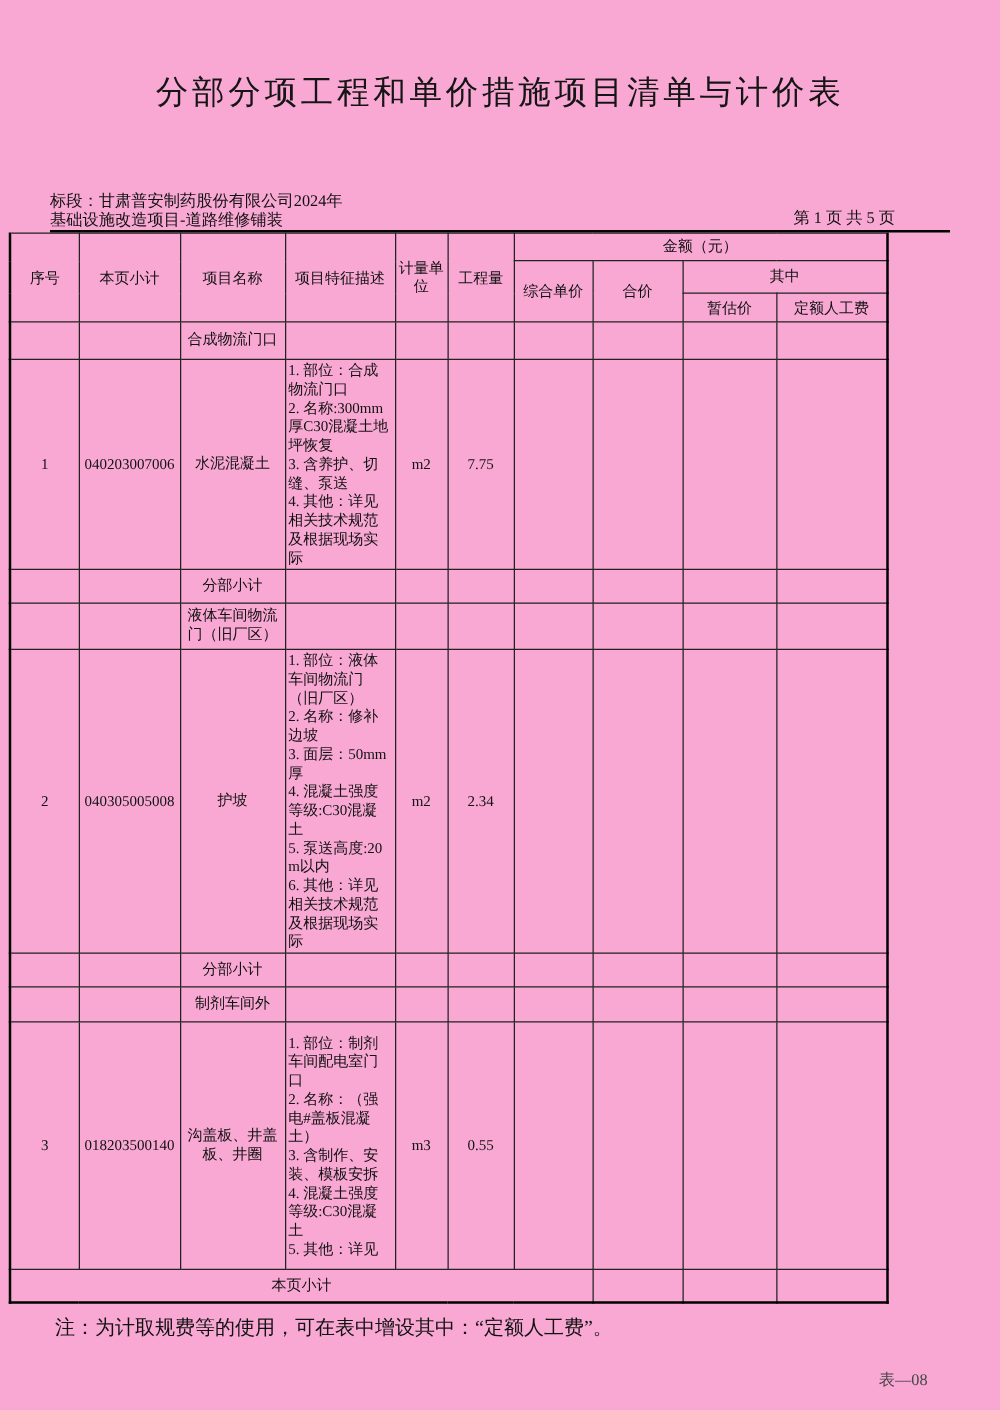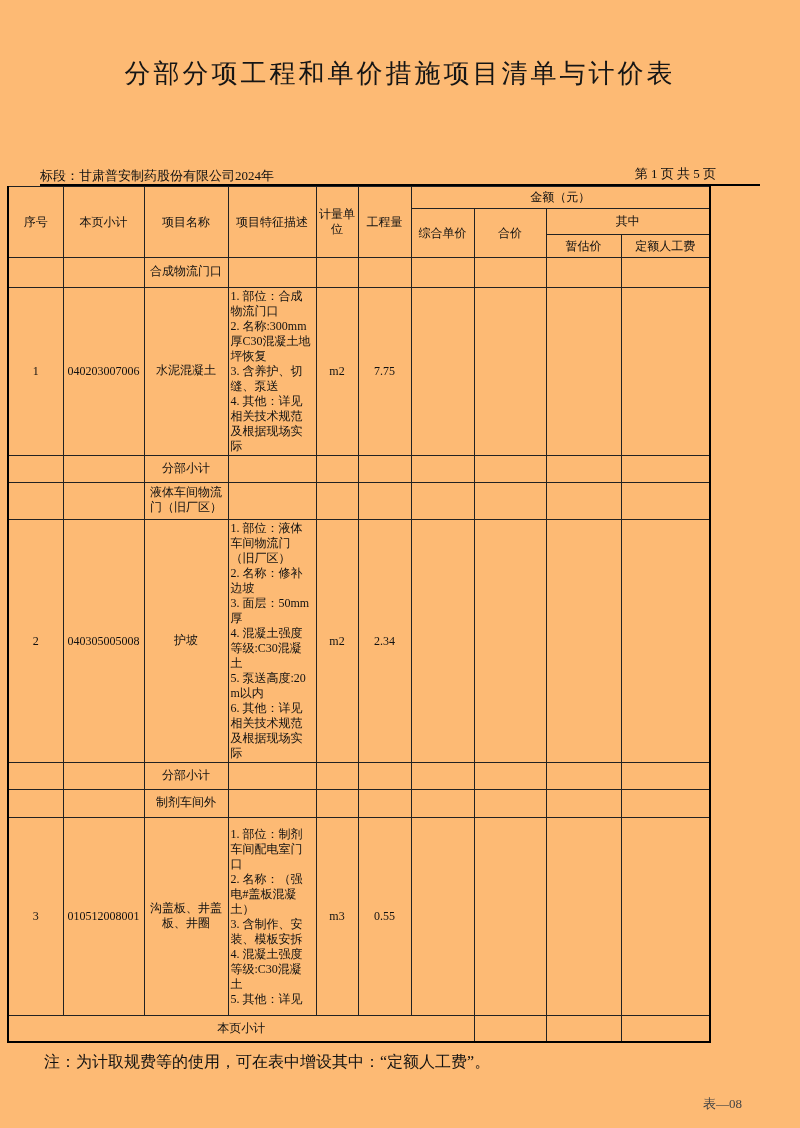--- a/index.html
+++ b/index.html
@@ -1,17 +1,17 @@
 <!DOCTYPE html>
 <html><head>
 <meta charset="utf-8">
 <style>
   html,body{margin:0;padding:0;background:#e8e8e8;}
   .page{
-    width:800px;height:1128px;margin:0 auto;background:#fdba74;
+    width:800px;height:1128px;margin:0 auto;background:#f9a8d4;
     font-family:"Liberation Serif","DejaVu Serif",serif;color:#111;
     position:relative;overflow:hidden;box-sizing:border-box;
   }
   .doc-title{
     margin:0;padding-top:56px;text-align:center;
     font-size:26px;font-weight:normal;letter-spacing:3px;color:#151515;
   }
   .info-row{
     display:flex;align-items:flex-end;
     margin:38px 40px 0 40px;border-bottom:2px solid #000;padding-bottom:1px;
@@ -37,20 +37,21 @@
 </head>
 <body>
 
 <div class="page">
 
   <h1 class="doc-title">分部分项工程和单价措施项目清单与计价表</h1>
 
   <div class="info-row">
     <div class="biaoduan">
       <div>标段：甘肃普安制药股份有限公司2024年</div>
+      <div>基础设施改造项目-道路维修铺装</div>
     </div>
     <div class="pageinfo">第 1 页  共 5 页</div>
   </div>
 
   <table class="listing">
     <colgroup>
       <col style="width:55px">
         <col style="width:81px">
         <col style="width:84px">
       <col style="width:88px">
@@ -177,21 +178,21 @@
           <td></td>
           <td></td>
         <td></td>
           <td></td>
           <td></td>
           <td></td>
       </tr>
 
       <tr style="height:198px">
         <td>3</td>
-        <td>010512008001</td>
+        <td>018203500140</td>
         <td class="al">沟盖板、井盖板、井圈</td>
         <td class="features">1. 部位：制剂车间配电室门口
 2. 名称：（强电#盖板混凝土）
 3. 含制作、安装、模板安拆
 4. 混凝土强度等级:C30混凝土
 5. 其他：详见</td>
         <td>m3</td>
         <td>0.55</td>
         <td></td>
         <td></td>

